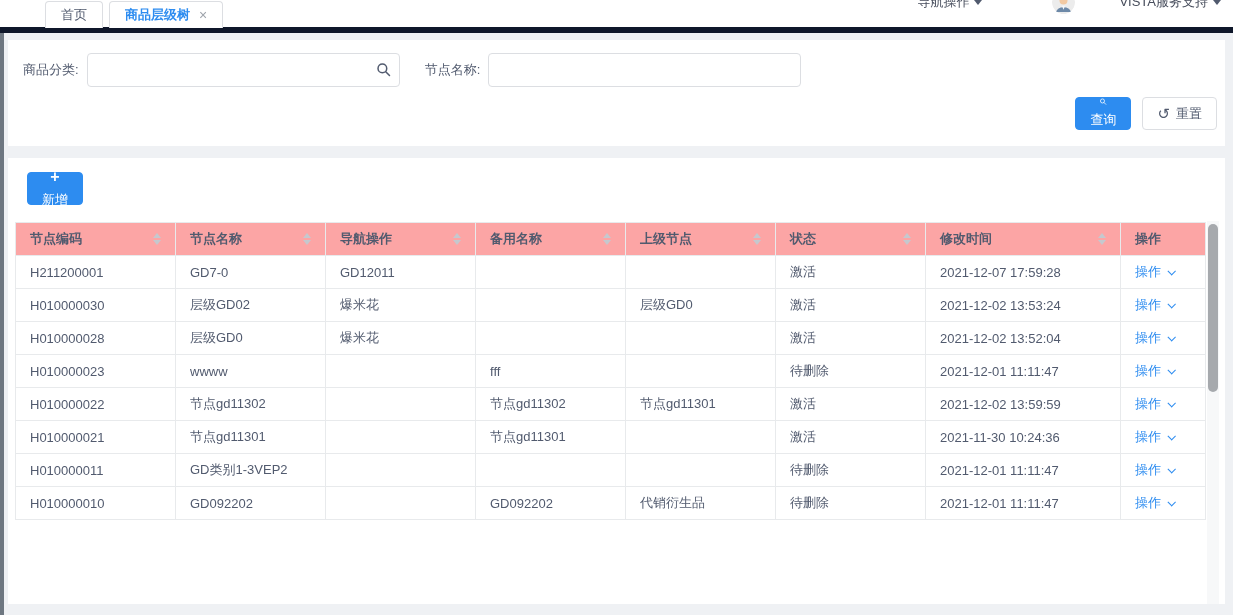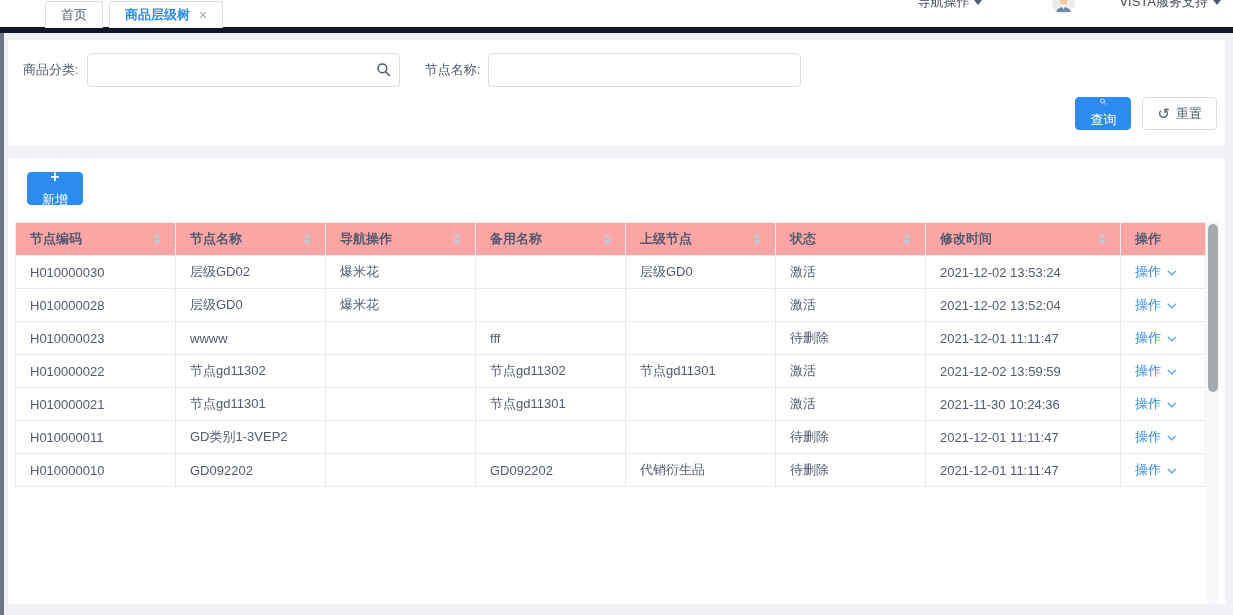--- a/index.html
+++ b/index.html
@@ -219,20 +219,33 @@
           </th>
           <th>
             <div class="th-inner">
               <span>操作</span>
             </div>
           </th>
         </tr>
       </thead>
     <tbody id="tbody">
         <tr>
+          <td>H211200001</td>
+          <td>GD7-0</td>
+          <td>GD12011</td>
+          <td></td>
+          <td></td>
+          <td>激活</td>
+          <td>2021-12-07 17:59:28</td>
+          <td><span class="action-link">
+              <span>操作</span>
+              <span class="chev"></span>
+            </span></td>
+        </tr>
+        <tr>
           <td>H010000030</td>
           <td>层级GD02</td>
           <td>爆米花</td>
           <td></td>
           <td>层级GD0</td>
           <td>激活</td>
           <td>2021-12-02 13:53:24</td>
           <td><span class="action-link">
               <span>操作</span>
               <span class="chev"></span>

